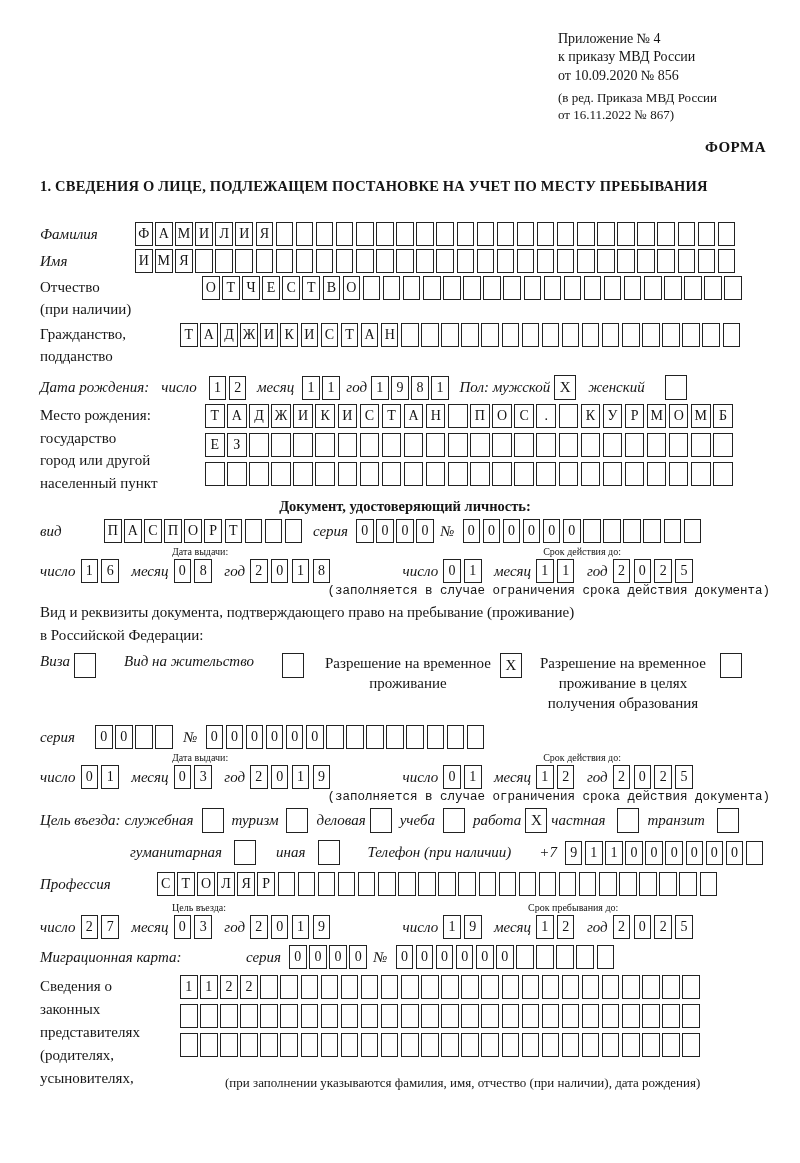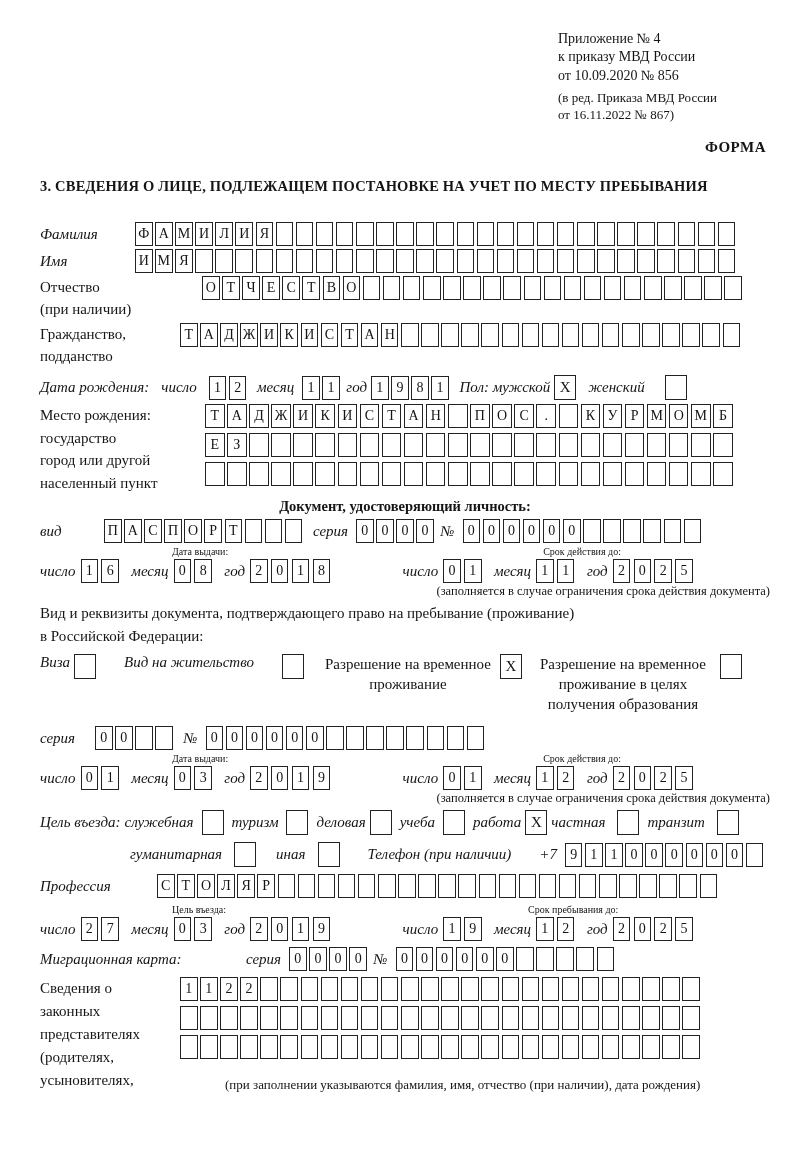--- a/index.html
+++ b/index.html
@@ -31,21 +31,21 @@
     text-align:center;font-size:15px;line-height:23px;vertical-align:middle;background:#fff;
   }
   .gap4{width:4px;flex:none;} .gap8{width:8px;flex:none;} .gap12{width:12px;flex:none;}
   .gap20{width:20px;flex:none;} .gap28{width:28px;flex:none;}
   .center-bold{font-weight:bold;font-size:14.5px;text-align:center;margin:4px 0 4px 0;}
   .dlabels{display:flex;font-size:10px;margin-top:3px;gap:20px;}
   .dategroup{display:inline-flex;align-items:center;flex:none;}
   .dategroup .lbl{margin-right:5px;}
   .dategroup .cells{margin-right:9px;}
   .dategroup .cell{margin-right:3.4px;}
-  .fineprint{font-size:12.5px;text-align:right;margin:1px 0 3px 0;}
+  .fineprint{font-size:12.5px;text-align:right;margin:1px 0 3px 0;font-family:Liberation Mono, monospace;}
   .para{font-size:15px;line-height:1.55;margin-top:3px;}
   .opts-row{display:flex;align-items:flex-start;margin-top:5px;font-size:15px;}
   .opt-label-c{text-align:center;line-height:1.35;}
   .stack3 > .cells{display:flex;margin-bottom:5px;}
   .footnote-c{font-size:13px;margin:2px 0 0 185px;}
 </style>
 </head>
 <body>
 
 <div class="page">
@@ -57,21 +57,21 @@
     <div class="hdr-sub">
       <div>(в ред. Приказа МВД России</div>
       <div>от 16.11.2022 № 867)</div>
     </div>
   </div>
   <div class="forma">ФОРМА</div>
 
   <div class="title">
   </div>
 
-  <div class="sec-head">3. СВЕДЕНИЯ О ЛИЦЕ, ПОДЛЕЖАЩЕМ ПОСТАНОВКЕ НА УЧЕТ ПО МЕСТУ ПРЕБЫВАНИЯ</div>
+  <div class="sec-head">1. СВЕДЕНИЯ О ЛИЦЕ, ПОДЛЕЖАЩЕМ ПОСТАНОВКЕ НА УЧЕТ ПО МЕСТУ ПРЕБЫВАНИЯ</div>
 
   <div class="frow" style="margin-top:27px;">
     <span class="lbl" style="width:95px;">Фамилия</span>
     <span class="cells">
         <span class="cell">Ф</span>
         <span class="cell">А</span>
         <span class="cell">М</span>
         <span class="cell">И</span>
         <span class="cell">Л</span>
         <span class="cell">И</span>

